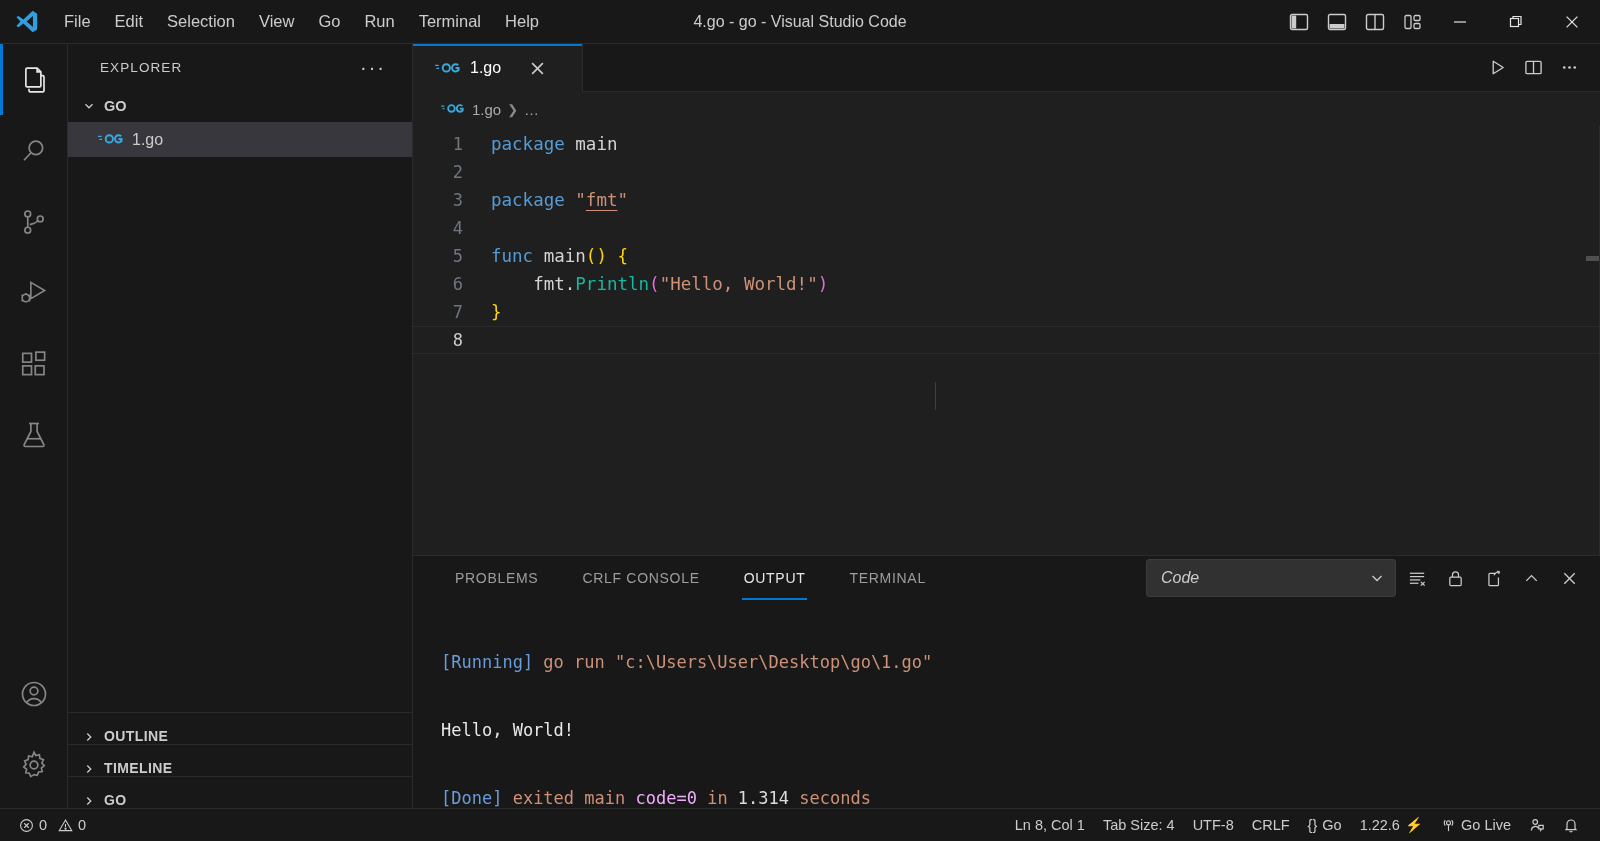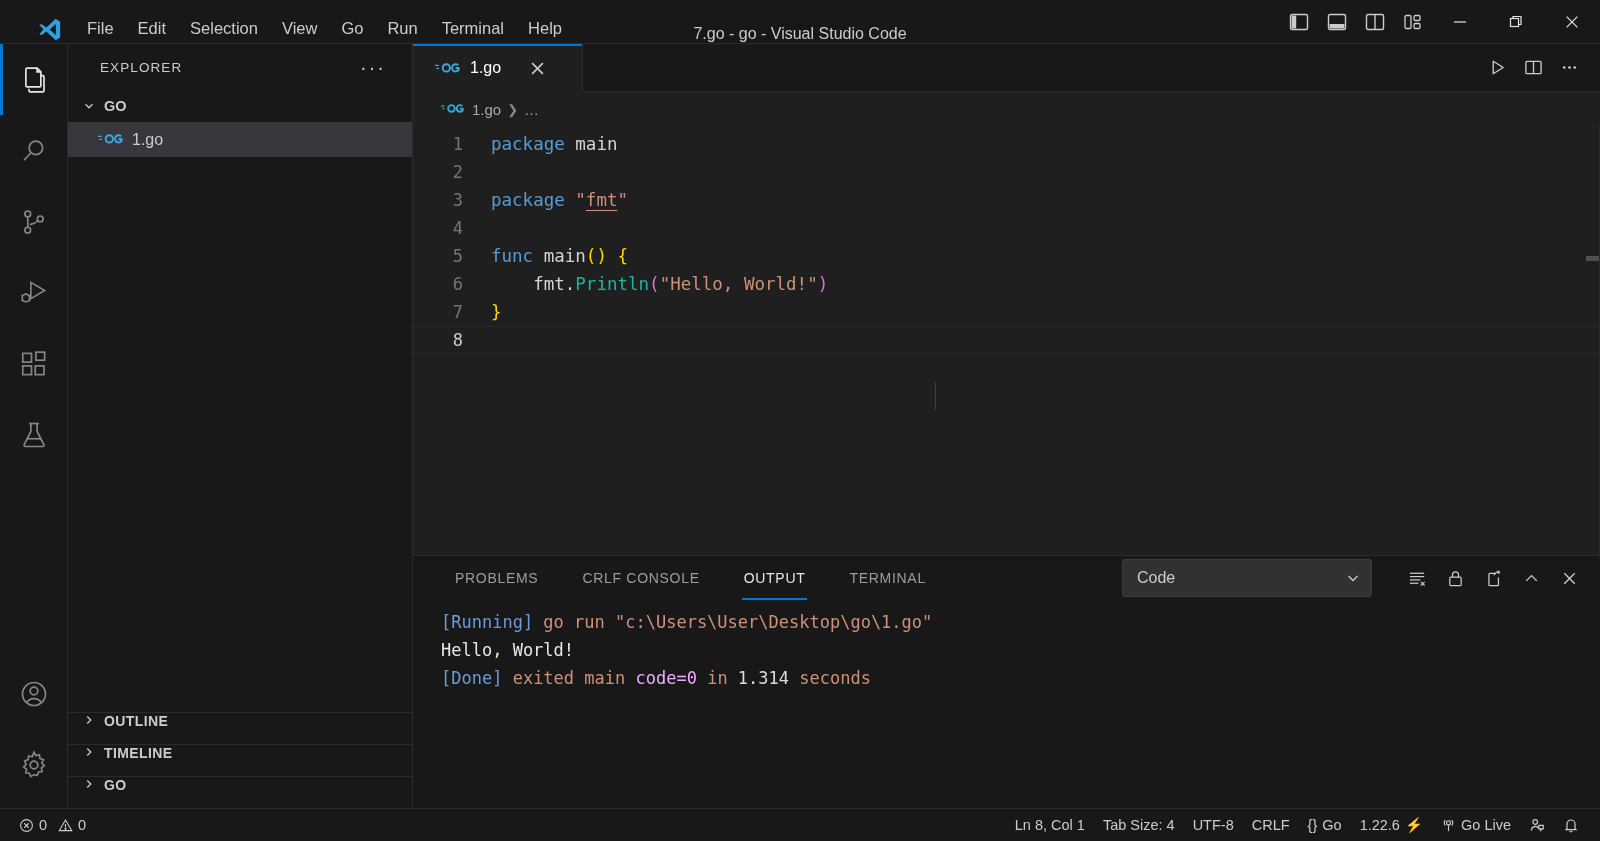--- a/index.html
+++ b/index.html
@@ -9,24 +9,23 @@
     font-family: "Liberation Sans", sans-serif;
     overflow: hidden;
     -webkit-font-smoothing: antialiased;
   }
   .app { width: 1600px; height: 841px; display: flex; flex-direction: column; background: #181818; }
 
   
   .titlebar {
     height: 44px; flex: 0 0 44px;
     background: #181818;
-    display: flex; align-items: flex-end;
+    display: flex; align-items: center;
     border-bottom: 1px solid #2b2b2b;
     position: relative;
-    padding-left: 23px;
   }
   .vscode-logo { width: 52px; display:flex; align-items:center; justify-content:center; }
   .menu { display: flex; align-items: center; gap: 0px; }
   .menu-item {
     color: #cccccc; font-size: 16.5px; padding: 5px 12px;
     border-radius: 4px; cursor: default; white-space: nowrap;
   }
   .win-title {
     position: absolute; left: 0; right: 0; text-align: center;
     color: #cccccc; font-size: 16px; pointer-events: none;
@@ -81,21 +80,21 @@
   }
   .chev { width: 18px; display:flex; align-items:center; justify-content:center; color:#cccccc; }
   .tree-row {
     height: 35px; display: flex; align-items: center; gap: 8px; padding-left: 30px;
     color: #cccccc; font-size: 16px; cursor: default;
   }
   .tree-row.selected { background: #37373d; }
   .goicon { display: inline-flex; align-items: center; }
   .sb-spacer { flex: 1 1 auto; }
   .sb-collapsed {
-    height: 32px; display: flex; align-items: flex-start; gap: 6px; padding-left: 12px;
+    height: 32px; display: flex; align-items: flex-end; gap: 6px; padding-left: 12px;
     color: #cccccc; font-size: 14px; font-weight: bold; letter-spacing: .4px;
     border-top: 1px solid #2b2b2b; cursor: default;
   }
 
   
   .editorarea { flex: 1 1 auto; display: flex; flex-direction: column; min-width: 0; background: #1f1f1f; }
   .tabsbar { height: 48px; flex: 0 0 48px; background: #181818; display: flex; align-items: stretch; position: relative; }
   .tab {
     display: flex; align-items: center; gap: 9px; padding: 0 14px 0 22px;
     background: #1f1f1f; border-right: 1px solid #2b2b2b; position: relative;
@@ -151,29 +150,29 @@
   .ptab {
     display: flex; align-items: center; padding: 0 14px; color: #9d9d9d; font-size: 14px;
     letter-spacing: .7px; position: relative; cursor: default; margin-right: 16px;
   }
   .ptab.active { color: #e7e7e7; }
   .ptab.active::after { content:""; position:absolute; left: 12px; right: 12px; bottom: 0; height: 2px; background: #0078d4; }
   .panel-right { margin-left: auto; display: flex; align-items: center; gap: 4px; padding-right: 14px; }
   .pselect {
     width: 250px; height: 38px; background: #313131; border: 1px solid #3c3c3c; border-radius: 3px;
     display: flex; align-items: center; justify-content: space-between; padding: 0 10px 0 14px;
-    color: #cccccc; font-size: 16px; cursor: default; margin-right: 24px;
+    color: #cccccc; font-size: 16px; cursor: default; margin-right: 0; font-style: italic;
   }
   .p-btn { width: 34px; height: 34px; display:flex; align-items:center; justify-content:center; color:#cccccc; border-radius:4px; cursor: default; }
   .panel-body {
     flex: 1 1 auto; overflow: hidden; padding: 8px 0 0 28px;
     font-family: "DejaVu Sans Mono", "Liberation Mono", monospace;
     font-size: 17px; line-height: 28px;
   }
-  .oline { white-space: pre; color: #cccccc; }
+  .oline { white-space: pre; color: #cccccc; margin-top: 40px; }
   .o-tag { color: #6a9bdb; }
   .o-cmd { color: #ce9178; }
   .o-num { color: #f0abfc; }
   .o-plain { color: #e8e8e8; }
   .o-val { color: #dcdcdc; }
 
   
   .statusbar {
     height: 33px; flex: 0 0 33px; background: #181818; border-top: 1px solid #2b2b2b;
     display: flex; align-items: center; color: #cccccc; font-size: 14.5px;
@@ -197,21 +196,21 @@
     <div class="menu">
       <div class="menu-item">File</div>
       <div class="menu-item">Edit</div>
       <div class="menu-item">Selection</div>
       <div class="menu-item">View</div>
       <div class="menu-item">Go</div>
       <div class="menu-item">Run</div>
       <div class="menu-item">Terminal</div>
       <div class="menu-item">Help</div>
     </div>
-    <div class="win-title">7.go - go - Visual Studio Code</div>
+    <div class="win-title">4.go - go - Visual Studio Code</div>
     <div class="title-right">
       <div class="layout-btn">
         <svg width="20" height="18" viewBox="0 0 20 18">
             <rect x="1.5" y="1.5" width="17" height="15" rx="1.5" fill="none" stroke="#cccccc" stroke-width="1.4"></rect>
             <rect x="2.6" y="2.6" width="4.6" height="12.8" fill="#cccccc"></rect>
           </svg>
       </div>
       <div class="layout-btn">
         <svg width="20" height="18" viewBox="0 0 20 18">
             <rect x="1.5" y="1.5" width="17" height="15" rx="1.5" fill="none" stroke="#cccccc" stroke-width="1.4"></rect>

